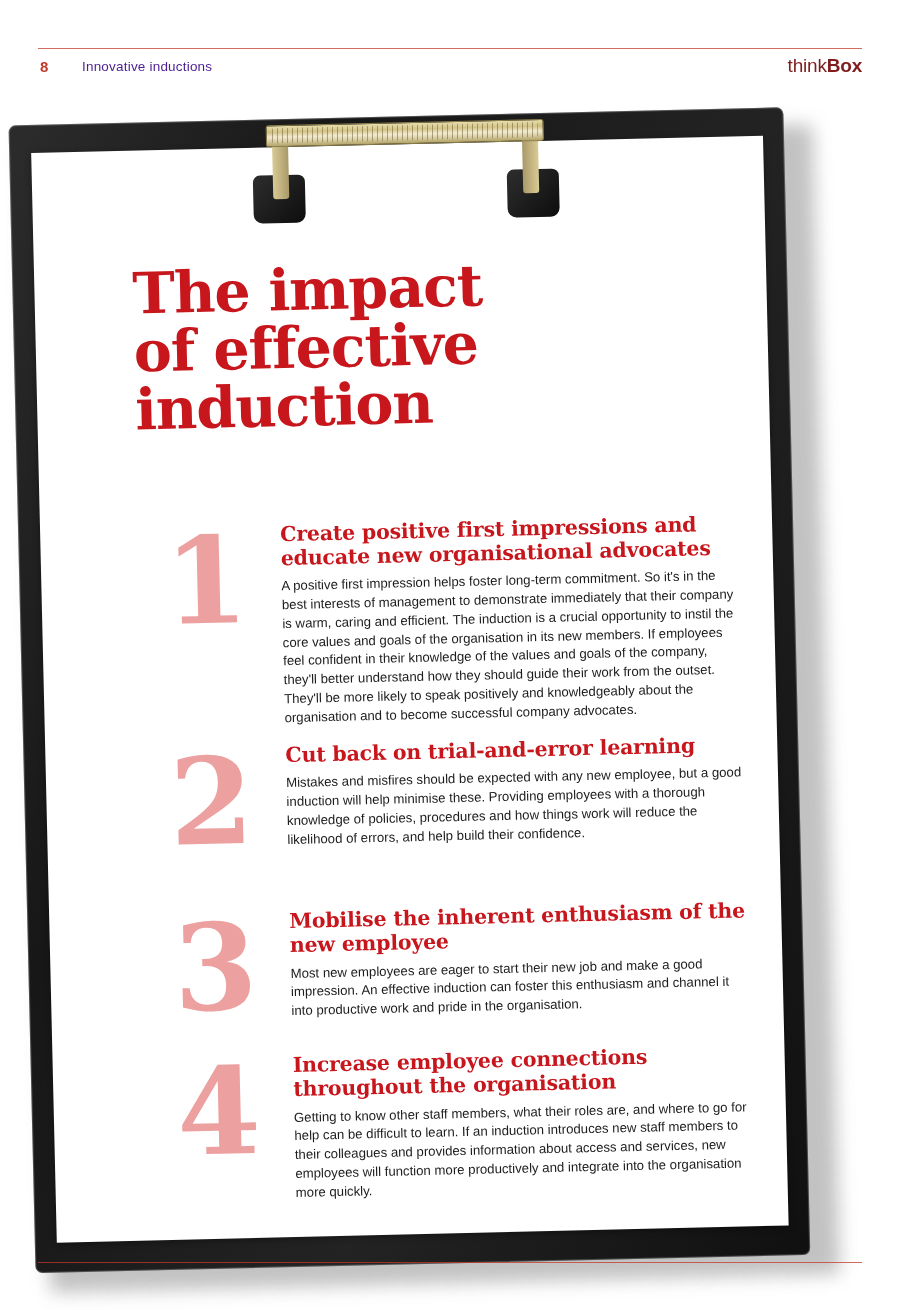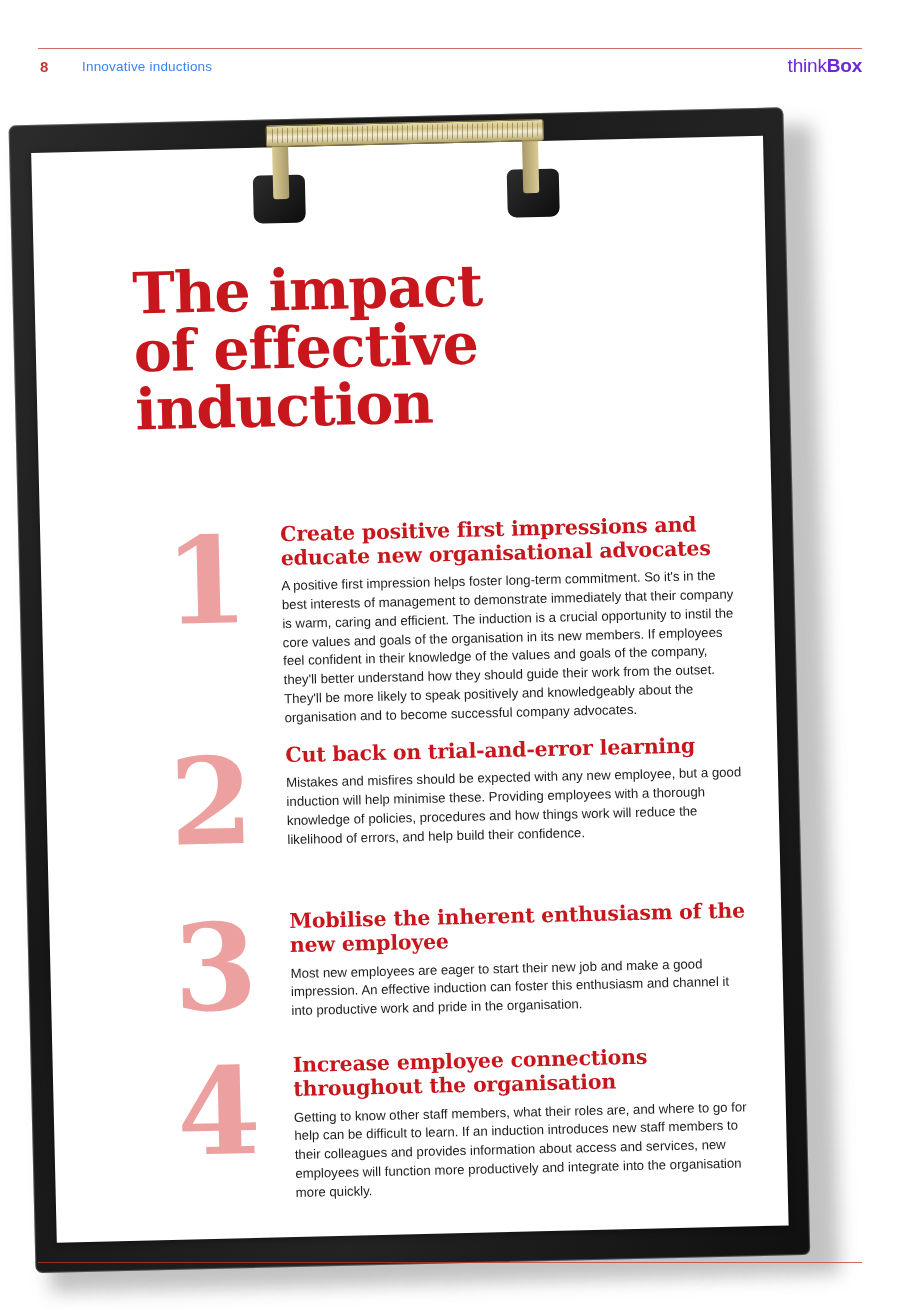--- a/index.html
+++ b/index.html
@@ -39,29 +39,29 @@
     font-size: 15px;
     font-weight: bold;
     color: #c0392b;
     letter-spacing: 0.2px;
   }
   #running-head {
     position: absolute;
     left: 44px;
     top: 11px;
     font-size: 13.5px;
-    color: #3b82f6;
+    color: #4c1d95;
     letter-spacing: 0.2px;
   }
   #brand-logo {
     position: absolute;
     right: 0px;
     top: 7px;
     font-size: 19px;
-    color: #6d28d9;
+    color: #7f1d1d;
     letter-spacing: -0.2px;
   }
   #brand-logo .brand-light { font-weight: normal; }
   #brand-logo .brand-bold { font-weight: bold; }
 
   
   #footer-rule {
     position: absolute;
     left: 38px;
     top: 1262px;

